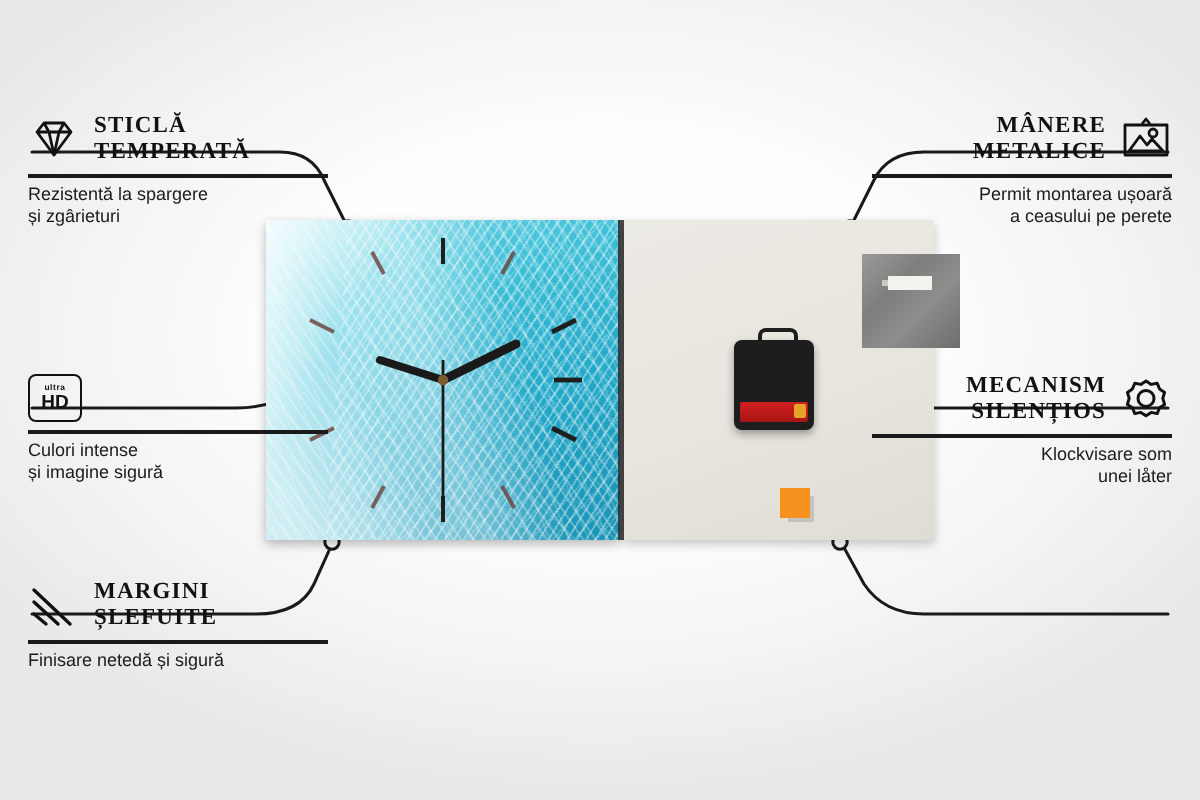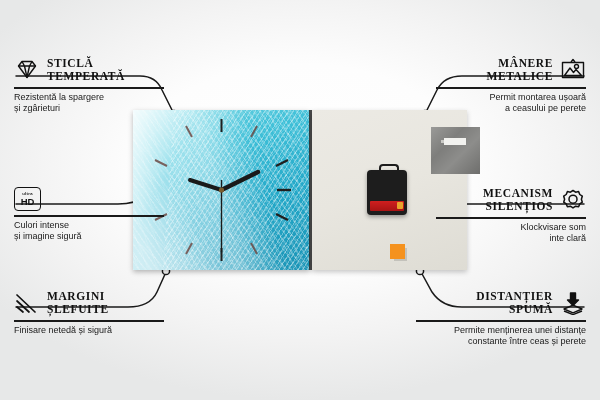--- a/index.html
+++ b/index.html
@@ -255,33 +255,17 @@
 SILENȚIOS</div>
       <svg class="ico" viewBox="0 0 26 24">
         <g fill="none" stroke="#111" stroke-width="1.5" stroke-linejoin="round">
           <path d="M13,2.5 L15.6,4.2 L18.6,3.6 L19.8,6.5 L22.3,8.2 L21.4,11.2 L22.3,14.2 L19.8,15.9 L18.6,18.8 L15.6,18.2 L13,19.9 L10.4,18.2 L7.4,18.8 L6.2,15.9 L3.7,14.2 L4.6,11.2 L3.7,8.2 L6.2,6.5 L7.4,3.6 L10.4,4.2 Z"></path>
           <circle cx="13" cy="11.2" r="4"></circle>
         </g>
       </svg>
     </div>
     <div class="c-rule"></div>
     <div class="c-sub">Klockvisare som
-inte clară</div>
-  </div>
-
-  <div class="callout right" style="left:416px;top:275px;width:170px;">
-    <div class="c-head">
-      <div class="c-title">DISTANȚIER
-SPUMĂ</div>
-      <svg class="ico" viewBox="0 0 26 24">
-        <g fill="none" stroke="#111" stroke-width="1.4" stroke-linejoin="round">
-          <path d="M10.5,2 L15.5,2 L15.5,9 L18.5,9 L13,14.5 L7.5,9 L10.5,9 Z" fill="#111"></path>
-          <path d="M13,14.2 L22,18 L13,21.8 L4,18 Z"></path>
-          <path d="M4,20 L13,23.6 L22,20"></path>
-        </g>
-      </svg>
-    </div>
-    <div class="c-rule"></div>
-    <div class="c-sub">Permite menținerea unei distanțe
-constante între ceas și perete</div>
-  </div>
+unei låter</div>
+  </div>
+
 
 </div>
 
 </body></html>

